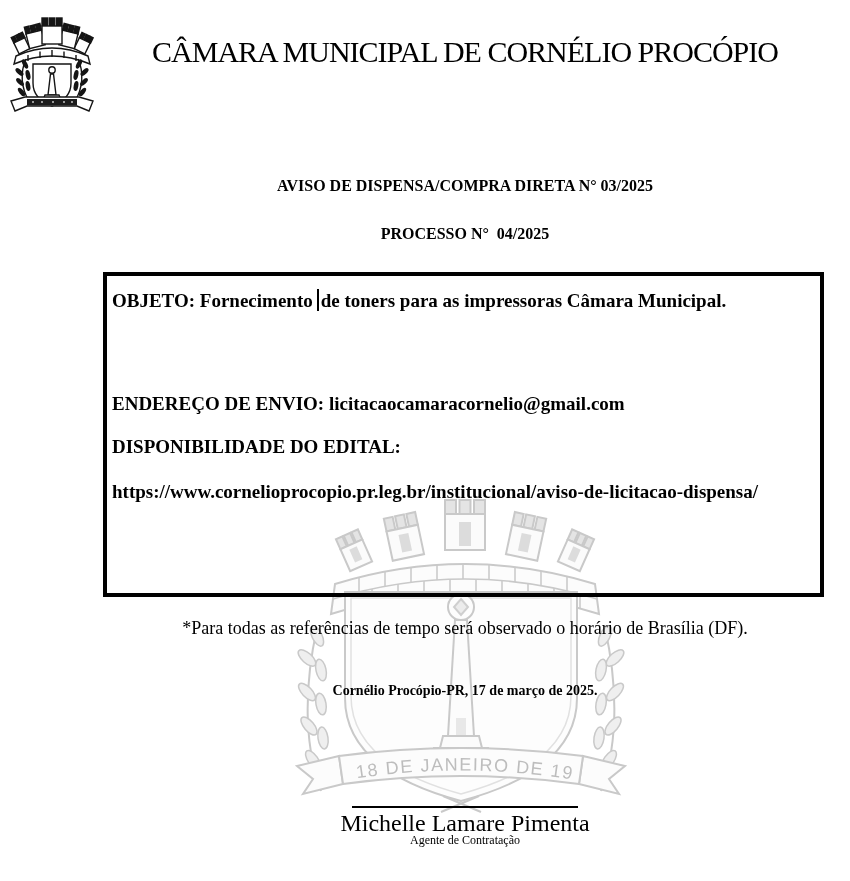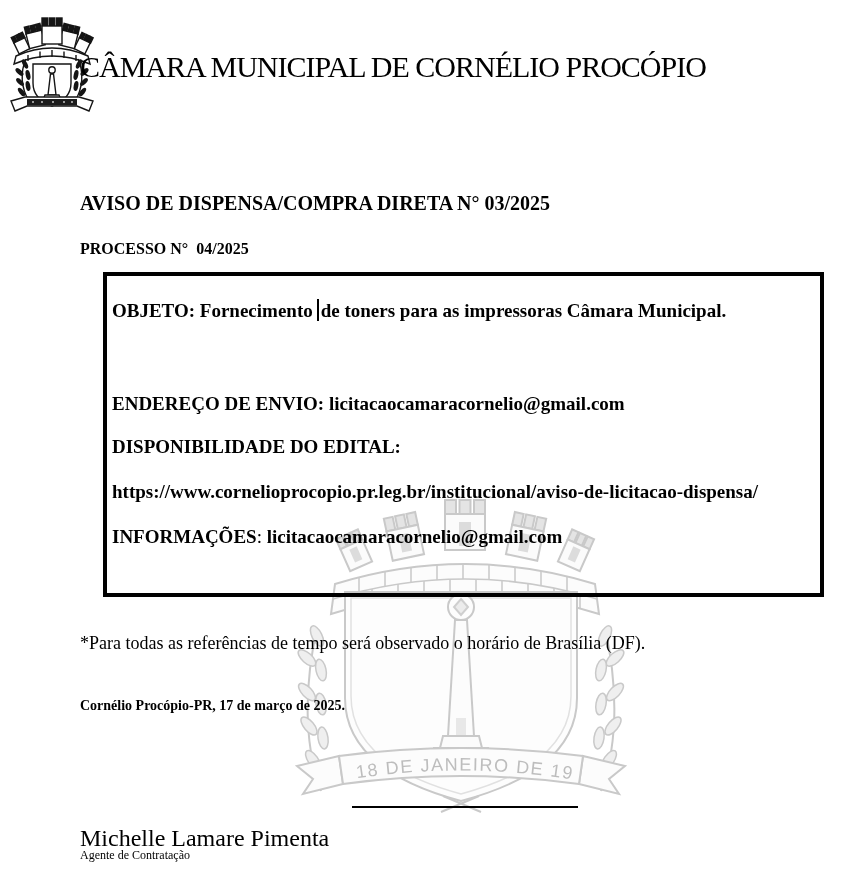--- a/index.html
+++ b/index.html
@@ -1,30 +1,30 @@
 <!DOCTYPE html>
 <html><head>
 <meta charset="utf-8">
 <style>
   html,body{margin:0;padding:0;background:#ffffff;}
   .page{position:relative;width:850px;height:881px;background:#ffffff;
         font-family:"Liberation Serif",serif;color:#000;overflow:hidden;}
   .abs{position:absolute;}
-  .ctr{left:80px;width:770px;white-space:pre;z-index:2;margin-top:15px;}
+  .ctr{left:80px;width:770px;text-align:center;white-space:pre;z-index:2;}
   .b{font-weight:bold;}
   .logo{left:8px;top:12px;z-index:2;}
   .org-name{top:35px;font-size:30px;letter-spacing:-1px;}
   .org-sub{top:79px;font-size:17px;letter-spacing:.5px;}
-  .title1{top:177px;font-size:20px;font-weight:bold;}
+  .title1{top:177px;font-size:16px;font-weight:bold;}
   .title2{top:225px;font-size:16px;font-weight:bold;}
   .notice-box{left:103px;top:272px;width:721px;height:325px;border:4px solid #000;
               box-sizing:border-box;z-index:2;background:transparent;}
   .bline{position:absolute;left:112px;font-size:19px;font-weight:bold;
          white-space:nowrap;z-index:3;}
-  .l1{top:299px;} .l2{top:346px;} .l3{top:393px;} .l4{top:436px;} .l5{top:481px;} .l6{top:526px;}
+  .l1{top:289px;} .l2{top:346px;} .l3{top:393px;} .l4{top:436px;} .l5{top:481px;} .l6{top:526px;}
   .caret{display:inline-block;width:2px;height:22px;background:#000;
          vertical-align:-4px;margin:0 2px 0 4px;}
   .sep{font-weight:normal;}
   .note{top:618px;font-size:18px;font-weight:normal;}
   .dateline{top:683px;font-size:14px;font-weight:bold;}
   .wm{left:281px;top:486px;z-index:0;}
   .sig-line{left:352px;top:806px;width:226px;height:0;border-top:2px solid #000;z-index:2;}
   .sig-name{top:810px;font-size:24px;}
   .sig-role{top:833px;font-size:12px;}
 </style>
@@ -214,23 +214,20 @@
   </svg>
 
   <div class="abs notice-box"></div>
 
   <div class="bline l1">
     <span class="b">OBJETO: Fornecimento</span><span class="caret"></span><span class="b">de toners para as impressoras Câmara Municipal.</span>
   </div>
   <div class="bline l4">DISPONIBILIDADE DO EDITAL:</div>
   <div class="bline l3">ENDEREÇO DE ENVIO: licitacaocamaracornelio@gmail.com</div>
   <div class="bline l5">https://www.cornelioprocopio.pr.leg.br/institucional/aviso-de-licitacao-dispensa/</div>
-  <div class="bline l6">
-    <span class="b">INFORMAÇÕES</span><span class="sep">: </span><span class="b">licitacaocamaracornelio@gmail.com</span>
-  </div>
 
   <div class="abs ctr note">*Para todas as referências de tempo será observado o horário de Brasília (DF).</div>
   <div class="abs ctr dateline">Cornélio Procópio-PR, 17 de março de 2025.</div>
 
   <div class="abs sig-line"></div>
   <div class="abs ctr sig-name">Michelle Lamare Pimenta</div>
   <div class="abs ctr sig-role">Agente de Contratação</div>
 
 </div>
 

